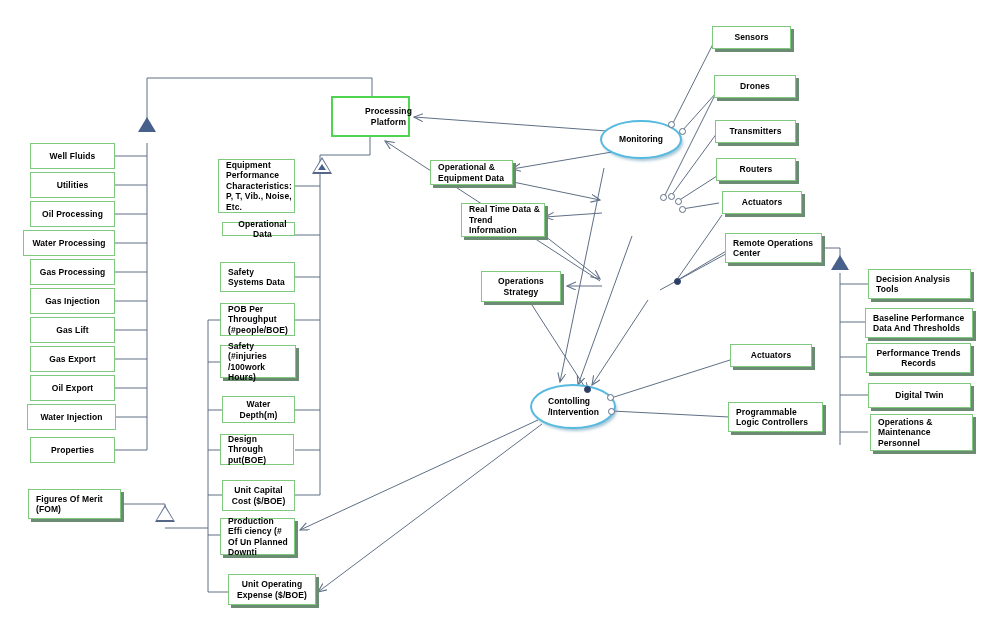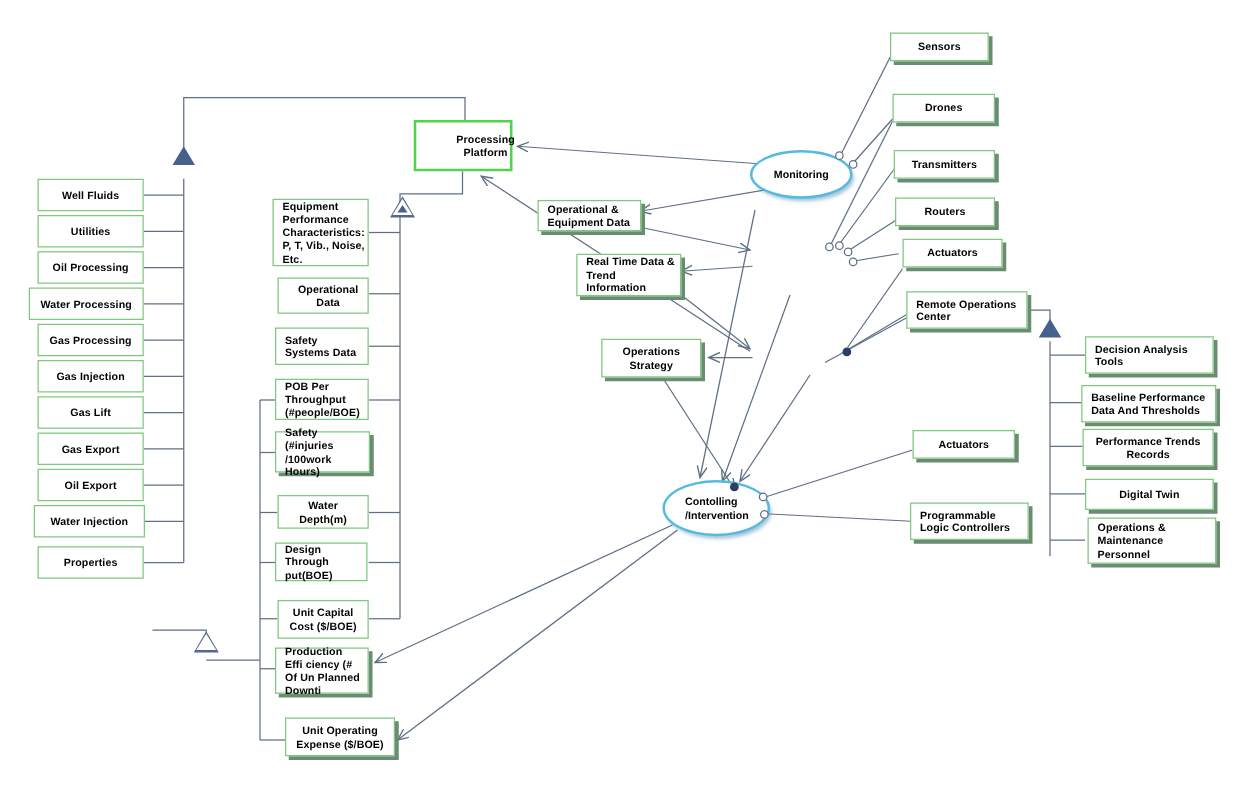--- a/index.html
+++ b/index.html
@@ -139,23 +139,24 @@
   <div class="node" style="left:30px;top:201px;width:85px;height:26px;">Oil Processing</div>
   <div class="node" style="left:23px;top:230px;width:92px;height:26px;">Water Processing</div>
   <div class="node" style="left:30px;top:259px;width:85px;height:26px;">Gas Processing</div>
   <div class="node" style="left:30px;top:288px;width:85px;height:26px;">Gas Injection</div>
   <div class="node" style="left:30px;top:317px;width:85px;height:26px;">Gas Lift</div>
   <div class="node" style="left:30px;top:346px;width:85px;height:26px;">Gas Export</div>
   <div class="node" style="left:30px;top:375px;width:85px;height:26px;">Oil Export</div>
   <div class="node" style="left:27px;top:404px;width:89px;height:26px;">Water Injection</div>
   <div class="node" style="left:30px;top:437px;width:85px;height:26px;">Properties</div>
 
+  <div class="node shadow left-text" style="left:28px;top:489px;width:93px;height:30px;">Figures Of Merit (FOM)</div>
 
   <div class="node left-text" style="left:218px;top:159px;width:77px;height:54px;">Equipment Performance Characteristics: P, T, Vib., Noise, Etc.</div>
-  <div class="node" style="left:222px;top:222px;width:73px;height:29px;padding-left:12px;">Operational Data</div>
+  <div class="node" style="left:222px;top:222px;width:73px;height:14px;padding-left:12px;">Operational Data</div>
   <div class="node left-text" style="left:220px;top:262px;width:75px;height:30px;">Safety Systems Data</div>
   <div class="node left-text" style="left:220px;top:303px;width:75px;height:33px;">POB Per Throughput (#people/BOE)</div>
 
   <div class="node shadow left-text" style="left:220px;top:345px;width:76px;height:33px;">Safety (#injuries /100work Hours)</div>
   <div class="node" style="left:222px;top:396px;width:73px;height:27px;">Water Depth(m)</div>
   <div class="node left-text" style="left:220px;top:434px;width:74px;height:31px;">Design Through put(BOE)</div>
   <div class="node" style="left:222px;top:480px;width:73px;height:31px;">Unit Capital Cost ($/BOE)</div>
   <div class="node shadow left-text" style="left:220px;top:518px;width:75px;height:37px;">Production Effi ciency (# Of Un Planned Downti</div>
   <div class="node shadow" style="left:228px;top:574px;width:88px;height:31px;">Unit Operating Expense ($/BOE)</div>
 

